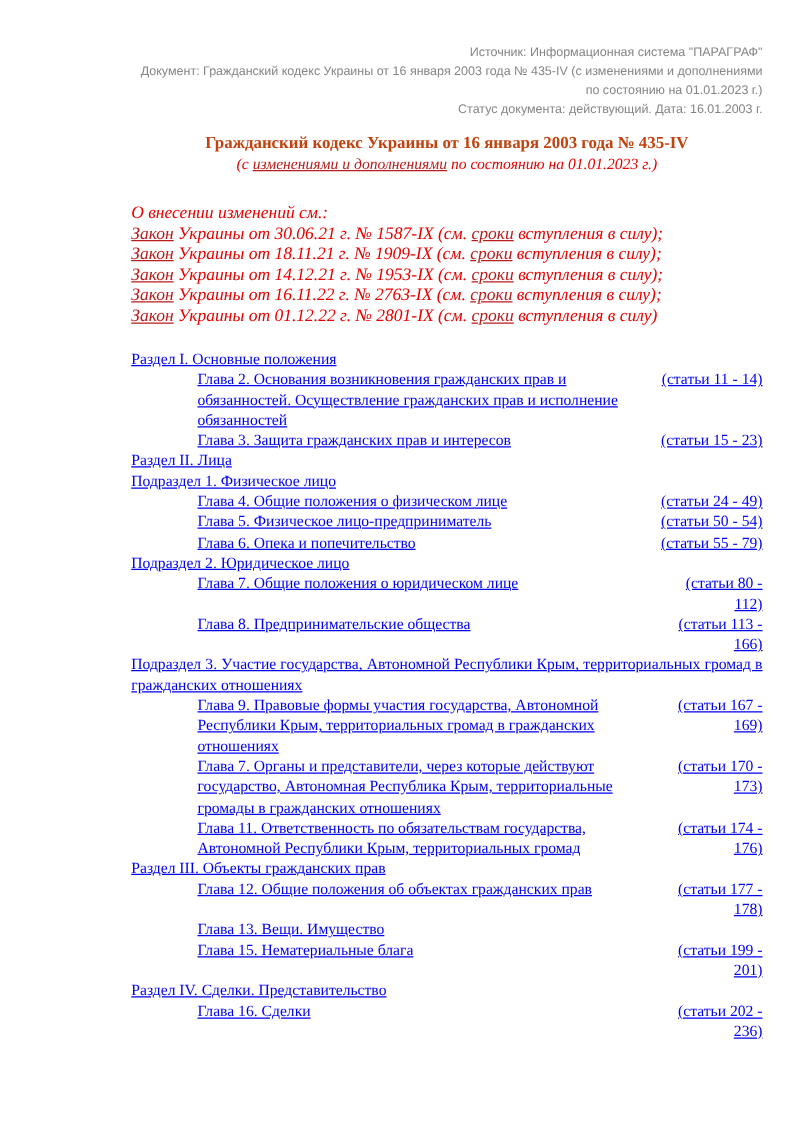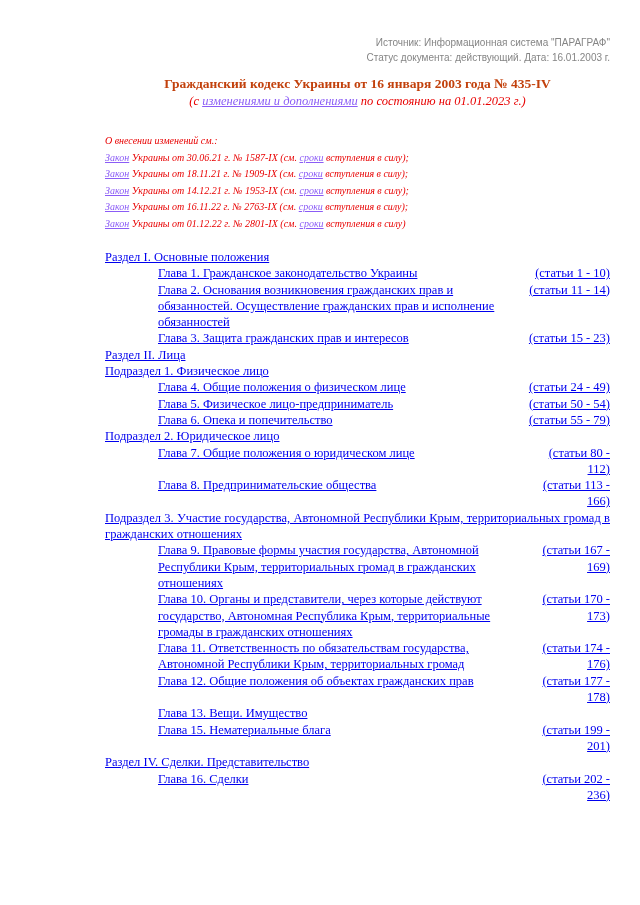--- a/index.html
+++ b/index.html
@@ -14,66 +14,63 @@
   .meta { font-family:"Liberation Sans", sans-serif; font-size:10px;
           color:#858585; text-align:right; line-height:15px; }
 
   
   .doc-title { margin-top:10px; text-align:center; font-size:13.5px;
                font-weight:bold; color:#c2410c; line-height:17px; }
   .doc-subtitle { text-align:center; font-style:italic; font-size:12.5px;
                   color:#e80000; line-height:17px; margin-top:1px; }
 
   a.lnk { color:#0000ee; text-decoration:underline; cursor:pointer; }
-  .doc-subtitle a.lnk, .amendments a.lnk { color:#8b5cf6;font-family:Liberation Serif, serif; }
+  .doc-subtitle a.lnk, .amendments a.lnk { color:#b91c1c;font-family:Liberation Serif, serif; }
 
   
-  .amendments { margin-top:23px; font-style:italic; font-size:10px;
+  .amendments { margin-top:23px; font-style:italic; font-size:14px;
                 color:#e80000; line-height:16.5px; }
 
   
   .toc { margin-top:17px; font-size:12.5px; line-height:16.3px; }
   .toc-row { }
   .toc-section { text-align:left; }
   .toc-section.justify { text-align:justify; }
   .toc-chapter { display:flex; align-items:flex-start; justify-content:space-between; }
   .ch-title { margin-left:53px; width:352px; }
   .ch-art { width:96px; text-align:right; flex:0 0 auto; }
   .ch-art .art-line { display:block; }
 </style>
 </head>
 <body>
 
 <div class="page">
 
   <div class="meta">
     <div>Источник: Информационная система "ПАРАГРАФ"</div>
+    <div>Документ: Гражданский кодекс Украины от 16 января 2003 года № 435-IV (с изменениями и дополнениями по состоянию на 01.01.2023 г.)</div>
     <div>Статус документа: действующий. Дата: 16.01.2003 г.</div>
   </div>
 
   <div class="doc-title">Гражданский кодекс Украины от 16 января 2003 года № 435-IV</div>
   <div class="doc-subtitle"><span>(с </span><a class="lnk">изменениями и дополнениями</a><span> по состоянию на 01.01.2023 г.)</span></div>
 
   <div class="amendments">
     <div>О внесении изменений см.:</div>
     <div><a class="lnk">Закон</a><span> Украины от 30.06.21 г. № 1587-IX (см. </span><a class="lnk">сроки</a><span> вступления в силу);</span></div>
     <div><a class="lnk">Закон</a><span> Украины от 18.11.21 г. № 1909-IX (см. </span><a class="lnk">сроки</a><span> вступления в силу);</span></div>
     <div><a class="lnk">Закон</a><span> Украины от 14.12.21 г. № 1953-IX (см. </span><a class="lnk">сроки</a><span> вступления в силу);</span></div>
     <div><a class="lnk">Закон</a><span> Украины от 16.11.22 г. № 2763-IX (см. </span><a class="lnk">сроки</a><span> вступления в силу);</span></div>
     <div><a class="lnk">Закон</a><span> Украины от 01.12.22 г. № 2801-IX (см. </span><a class="lnk">сроки</a><span> вступления в силу)</span></div>
   </div>
 
   <div class="toc">
 
     <div class="toc-row toc-section"><a class="lnk">Раздел I. Основные положения</a></div>
 
-    <div class="toc-row toc-chapter">
-      <span class="ch-title"><a class="lnk">Глава 1. Гражданское законодательство Украины</a></span>
-      <span class="ch-art"><a class="lnk"><span class="art-line">(статьи 1 - 10)</span><span class="art-line"></span></a></span>
-    </div>
 
     <div class="toc-row toc-chapter">
       <span class="ch-title"><a class="lnk">Глава 2. Основания возникновения гражданских прав и обязанностей. Осуществление гражданских прав и исполнение обязанностей</a></span>
       <span class="ch-art"><a class="lnk"><span class="art-line">(статьи 11 - 14)</span><span class="art-line"></span></a></span>
     </div>
 
     <div class="toc-row toc-chapter">
       <span class="ch-title"><a class="lnk">Глава 3. Защита гражданских прав и интересов</a></span>
       <span class="ch-art"><a class="lnk"><span class="art-line">(статьи 15 - 23)</span><span class="art-line"></span></a></span>
     </div>
@@ -110,29 +107,30 @@
     </div>
 
     <div class="toc-row toc-section justify"><a class="lnk">Подраздел 3. Участие государства, Автономной Республики Крым, территориальных громад в гражданских отношениях</a></div>
 
     <div class="toc-row toc-chapter">
       <span class="ch-title"><a class="lnk">Глава 9. Правовые формы участия государства, Автономной Республики Крым, территориальных громад в гражданских отношениях</a></span>
       <span class="ch-art"><a class="lnk"><span class="art-line">(статьи 167 -</span><span class="art-line">169)</span></a></span>
     </div>
 
     <div class="toc-row toc-chapter">
-      <span class="ch-title"><a class="lnk">Глава 10. Органы и представители, через которые действуют государство, Автономная Республика Крым, территориальные громады в гражданских отношениях</a></span>
+      <span class="ch-title"><a class="lnk">Глава 7. Органы и представители, через которые действуют государство, Автономная Республика Крым, территориальные громады в гражданских отношениях</a></span>
       <span class="ch-art"><a class="lnk"><span class="art-line">(статьи 170 -</span><span class="art-line">173)</span></a></span>
     </div>
 
     <div class="toc-row toc-chapter">
       <span class="ch-title"><a class="lnk">Глава 11. Ответственность по обязательствам государства, Автономной Республики Крым, территориальных громад</a></span>
       <span class="ch-art"><a class="lnk"><span class="art-line">(статьи 174 -</span><span class="art-line">176)</span></a></span>
     </div>
 
+    <div class="toc-row toc-section"><a class="lnk">Раздел III. Объекты гражданских прав</a></div>
 
     <div class="toc-row toc-chapter">
       <span class="ch-title"><a class="lnk">Глава 12. Общие положения об объектах гражданских прав</a></span>
       <span class="ch-art"><a class="lnk"><span class="art-line">(статьи 177 -</span><span class="art-line">178)</span></a></span>
     </div>
 
     <div class="toc-row toc-chapter">
       <span class="ch-title"><a class="lnk">Глава 13. Вещи. Имущество</a></span>
     </div>
 

